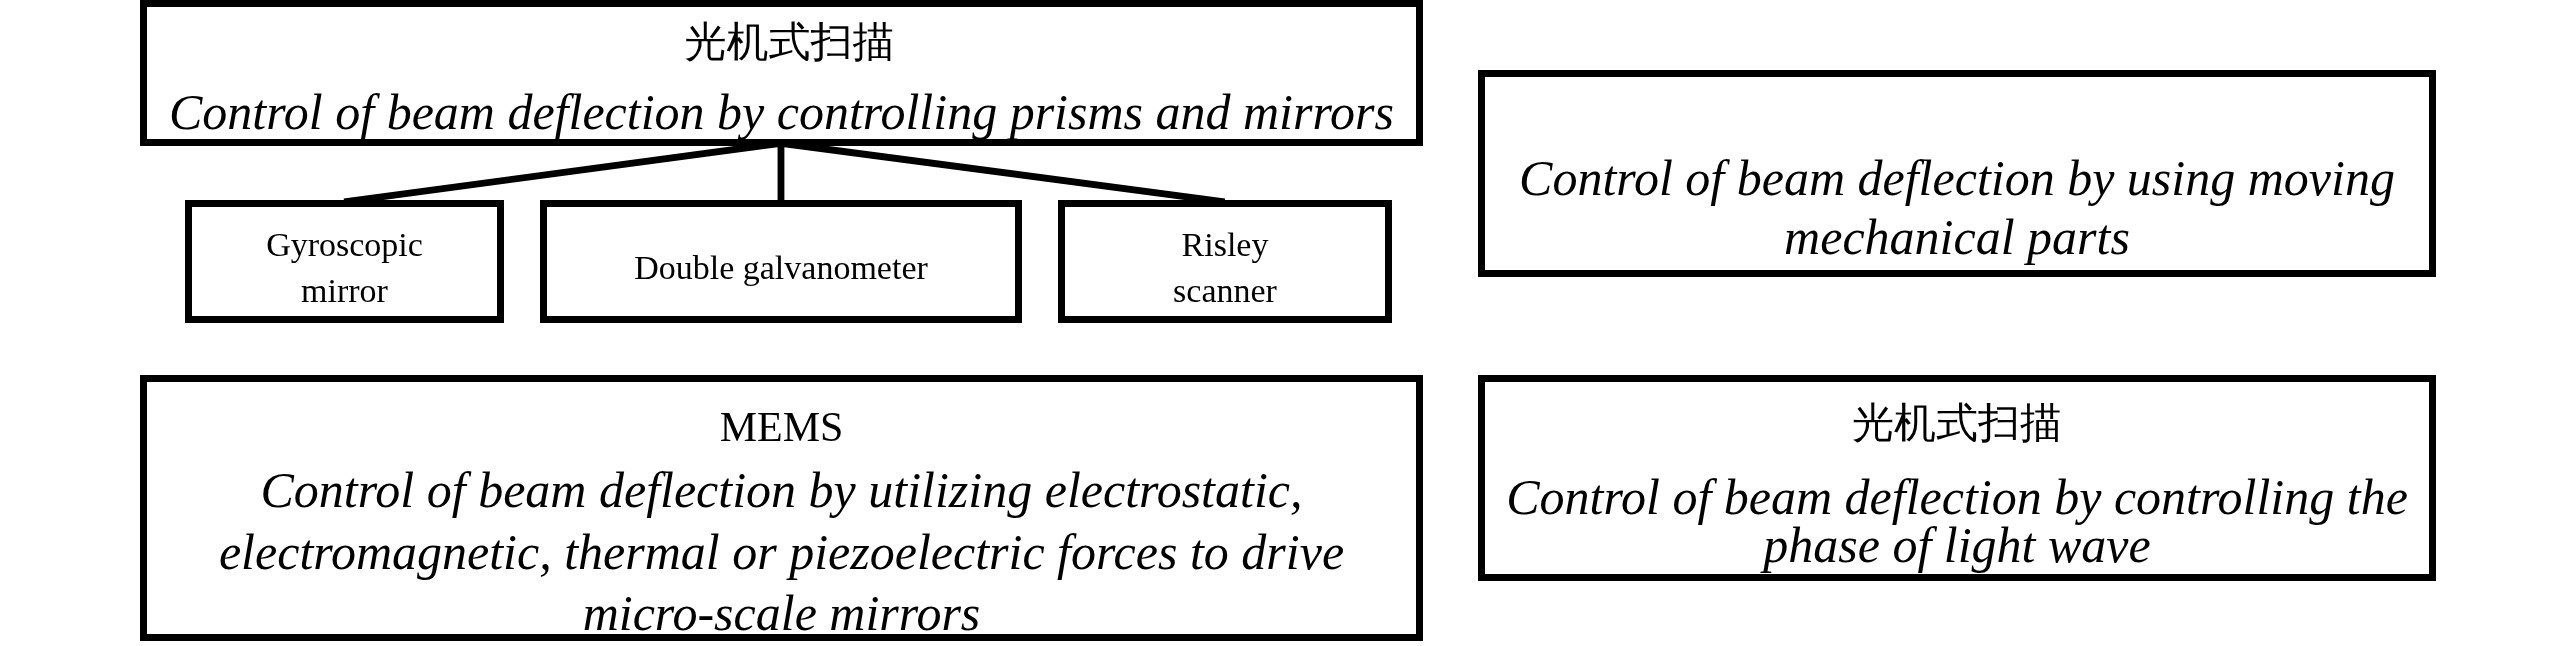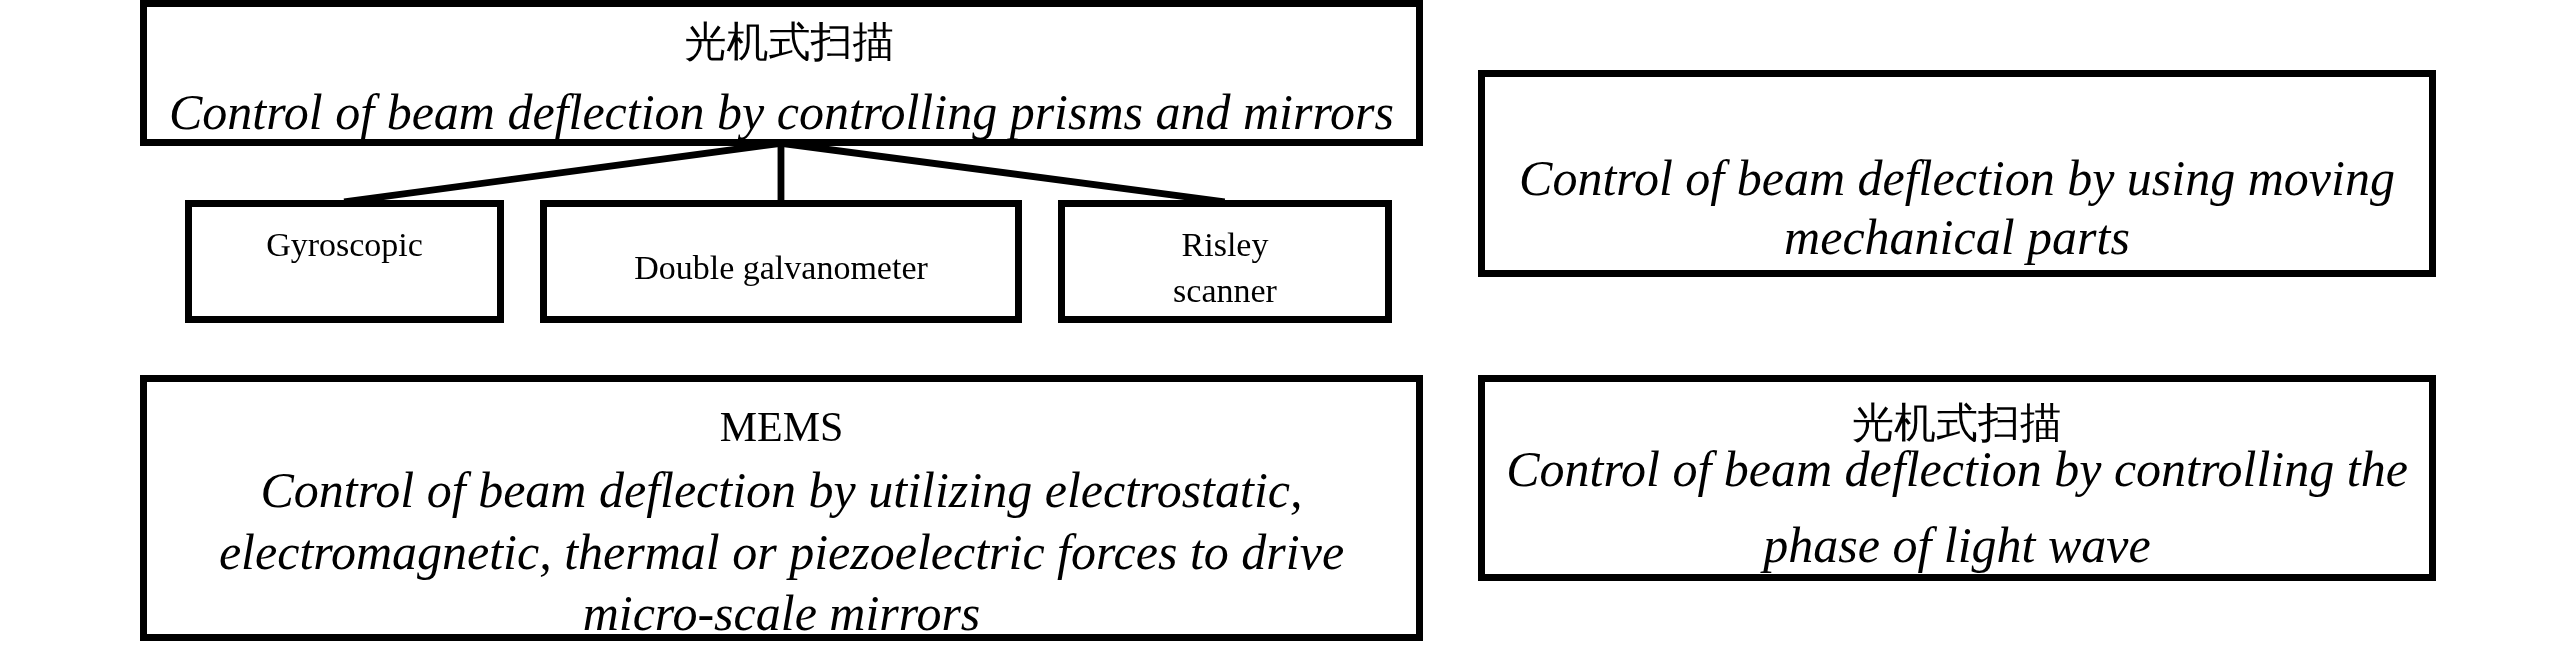--- a/index.html
+++ b/index.html
@@ -36,39 +36,40 @@
   #box-electro .title { top: 13.6px; }
   #box-electro .d1 { top: 76px; }
   #box-electro .d2 { top: 135px; }
 
   #box-mems .title { top: 24px; }
   #box-mems .d1 { top: 83px; }
   #box-mems .d2 { top: 145px; }
   #box-mems .d3 { top: 206px; }
 
   #box-opa .title { top: 20.4px; }
-  #box-opa .d1 { top: 62px; }
+  #box-opa .d1 { top: 90px; }
   #box-opa .d2 { top: 138px; }
 </style>
 </head>
 <body>
 
 <svg class="connectors" xmlns="http://www.w3.org/2000/svg" viewBox="0 0 3780 949" width="2576" height="647">
   <line x1="1146" y1="210" x2="505" y2="296" stroke="#000" stroke-width="10"></line>
   <line x1="1146" y1="210" x2="1146" y2="296" stroke="#000" stroke-width="10"></line>
   <line x1="1146" y1="210" x2="1797" y2="296" stroke="#000" stroke-width="10"></line>
 </svg>
 
 <div class="box" id="box-opto">
   <div class="title">光机式扫描</div>
   <div class="desc">Control of beam deflection by controlling prisms and mirrors</div>
 </div>
 
 <div class="box" id="box-gyro">
   <div class="leaf l1">Gyroscopic</div>
+  <div class="leaf l2">mirror</div>
 </div>
 
 <div class="box" id="box-galv">
   <div class="leaf l1">Double galvanometer</div>
 </div>
 
 <div class="box" id="box-risley">
   <div class="leaf l1">Risley</div>
   <div class="leaf l2">scanner</div>
 </div>

